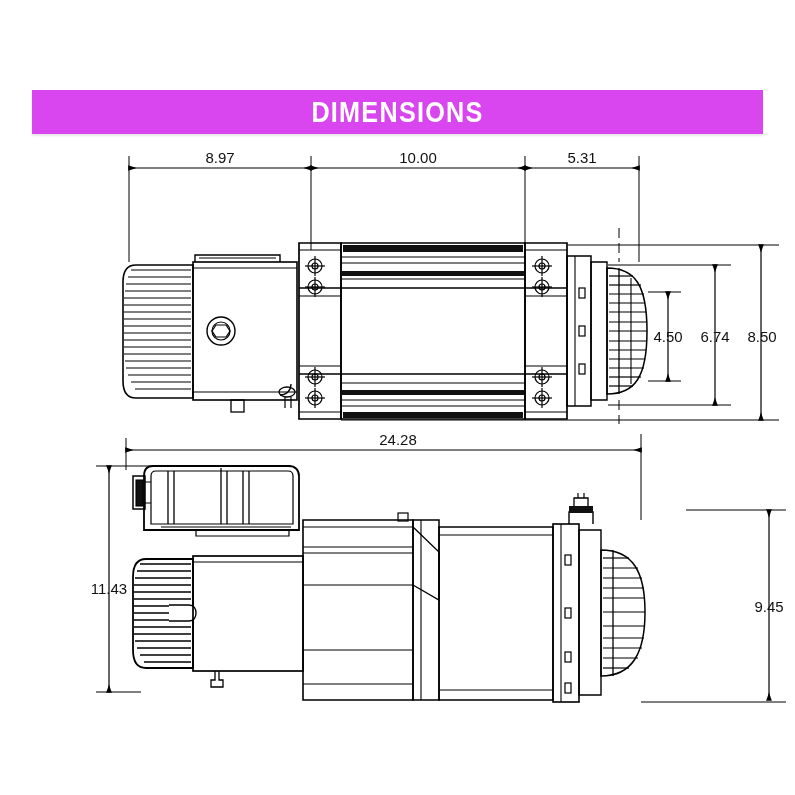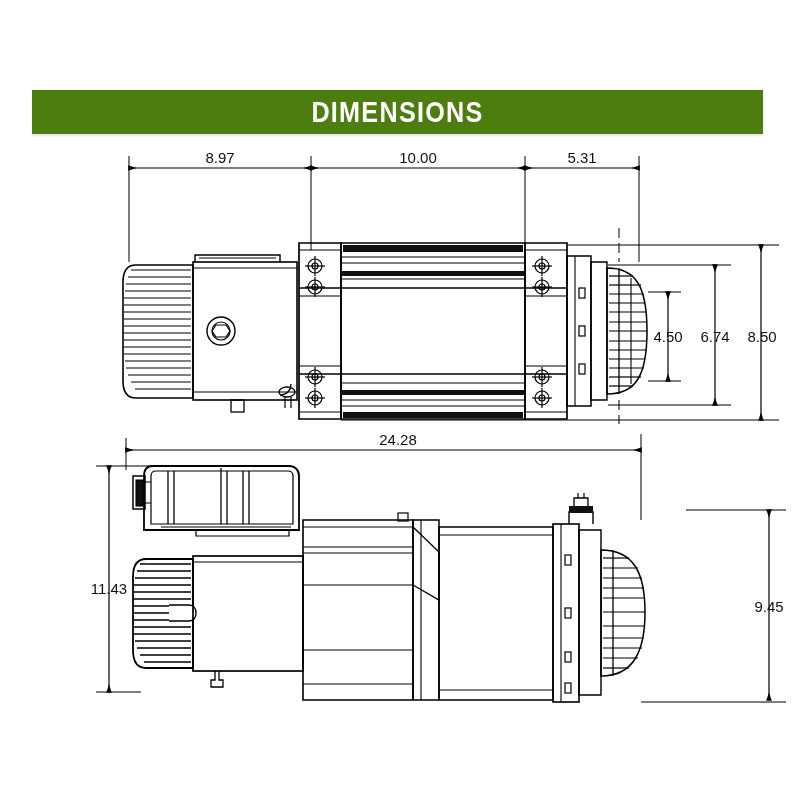--- a/index.html
+++ b/index.html
@@ -59,21 +59,21 @@
     font-family: "Liberation Sans", sans-serif;
     font-size: 15px;
     fill: #111111;
   }
 </style>
 </head>
 <body>
 
 <div id="page">
 
-  <div id="banner" style="background: #4d7c0f;">
+  <div id="banner" style="background: #d946ef;">
     <span id="banner-title" style="color: rgb(255, 255, 255);">DIMENSIONS</span>
   </div>
 
   <div id="drawing">
   <svg width="795" height="795" viewBox="0 0 795 795" xmlns="http://www.w3.org/2000/svg">
     <defs>
       <marker id="arrL" viewBox="0 0 10 10" refX="9" refY="5" markerWidth="7" markerHeight="7" orient="auto-start-reverse">
         <path d="M0,5 L10,1.6 L10,8.4 z" fill="#000"></path>
       </marker>
       <marker id="arrR" viewBox="0 0 10 10" refX="9" refY="5" markerWidth="7" markerHeight="7" orient="auto">

